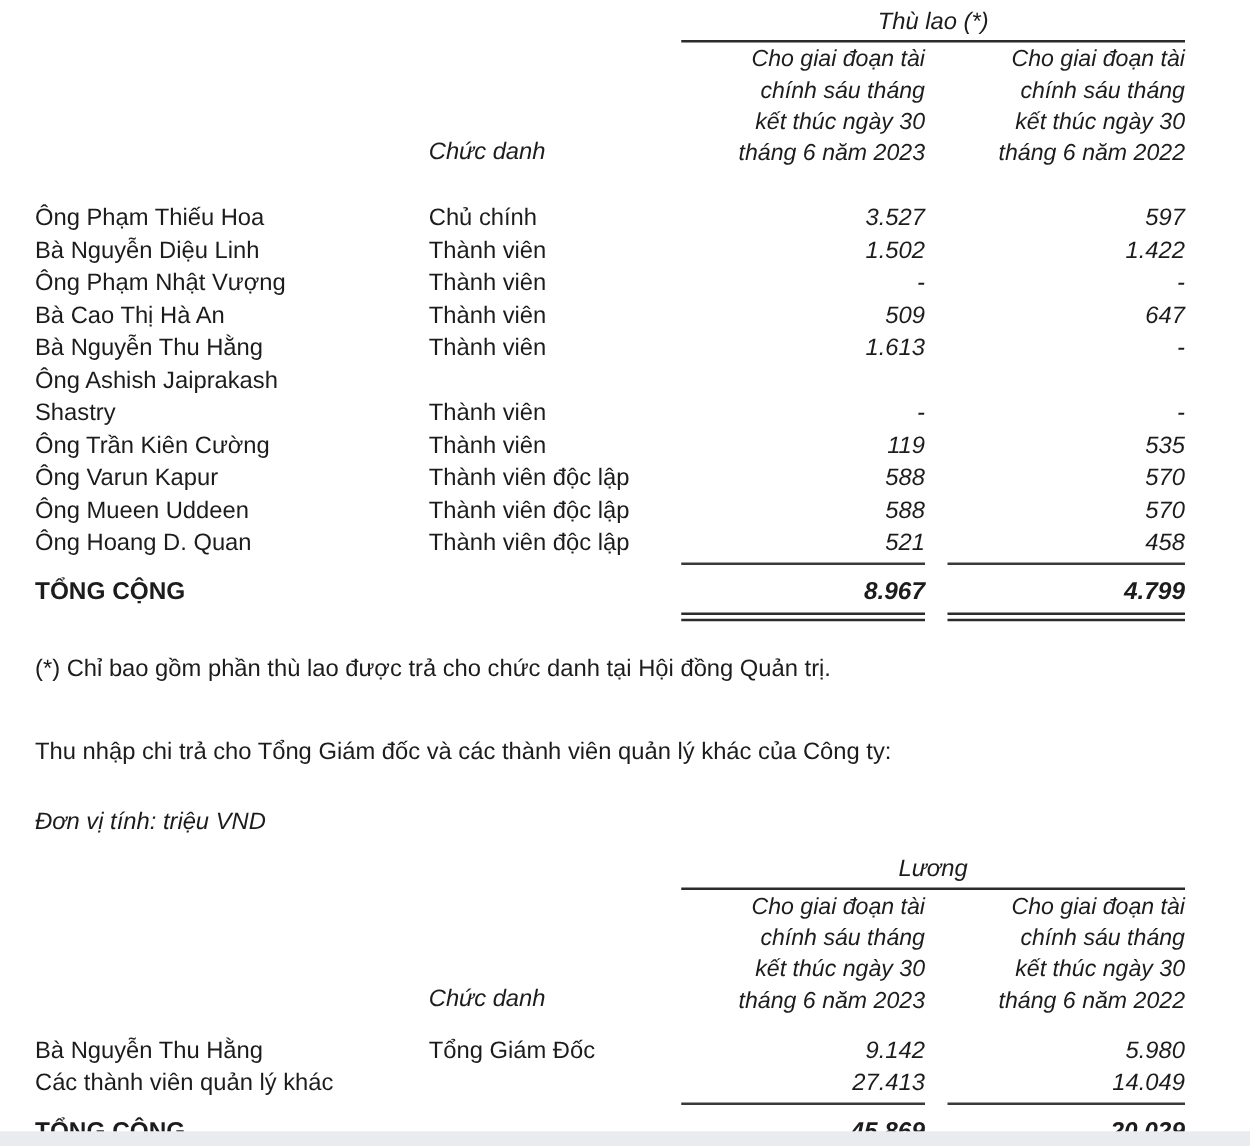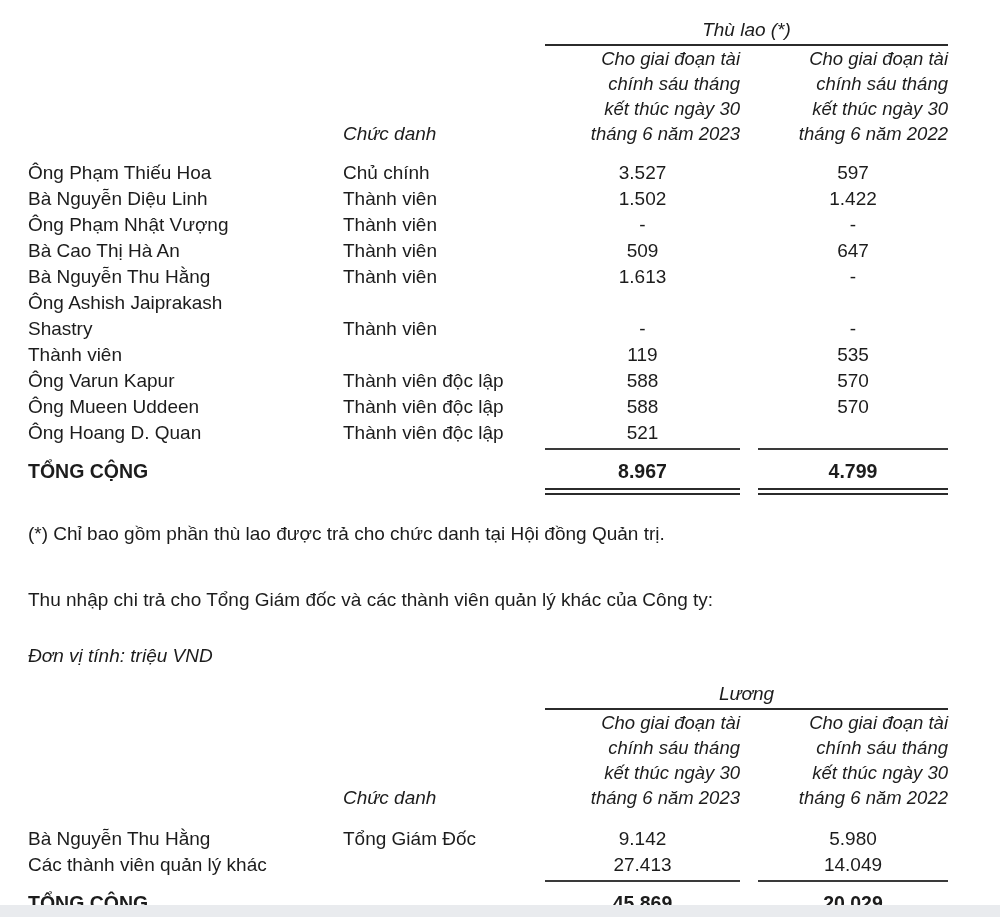--- a/index.html
+++ b/index.html
@@ -2,45 +2,45 @@
 <html lang="vi"><head>
 <meta charset="utf-8">
 <style>
   html,body{margin:0;padding:0;background:#fff;}
   body{
     width:1000px;height:917px;
     font-family:"Liberation Sans","DejaVu Sans",sans-serif;
     color:#1c1c1c;
     position:relative;overflow:hidden;
   }
-  .page{position:relative;width:1000px;height:888px;padding-top:16px;box-sizing:border-box;}
+  .page{position:relative;width:1000px;height:888px;padding-top:4px;box-sizing:border-box;}
 
   
   .tbl{margin-left:28px;width:920px;}
   .grid5{display:grid;grid-template-columns:315px 202px 195px 18px 190px;align-items:end;}
   .grid2{display:grid;grid-template-columns:517px 403px;}
 
   .c{font-size:19px;line-height:26px;}
   .name{white-space:pre-line;}
   .role{}
-  .num{text-align:center;font-variant-numeric:tabular-nums;}
+  .num{text-align:right;font-variant-numeric:tabular-nums;font-style:italic;}
 
   .group-head{
     grid-column:2;text-align:center;font-style:italic;
     font-size:19px;line-height:27px;
     border-bottom:2px solid #2b2b2b;padding-bottom:1px;
   }
   .num-head{
     font-style:italic;text-align:right;white-space:pre-line;
     font-size:18.5px;line-height:25px;
   }
   .role-head{
     font-style:italic;align-self:end;font-size:19px;line-height:25px;
   }
-  .first-data-row{margin-top:14px;}
+  .first-data-row{margin-top:28px;}
   .rule-row{margin-top:2px;}
   .rule-seg{border-top:2px solid #3a3a3a;height:1px;}
   .total-row{margin-top:2px;padding-top:5px;padding-bottom:4px;}
   .total-row .c{font-weight:bold;font-size:19.5px;}
   .double-seg{height:3px;border-top:2px solid #2b2b2b;border-bottom:2px solid #2b2b2b;}
   .col3{grid-column:3;} .col5{grid-column:5;}
 
   .footnote{margin:27px 0 0 28px;font-size:19px;line-height:24px;}
   .paragraph{margin:42px 0 0 28px;font-size:19px;line-height:24px;}
 
@@ -109,40 +109,42 @@
       <div class="c num col5">-</div>
     </div>
     <div class="grid5">
       <div class="c name">Ông Ashish Jaiprakash
 Shastry</div>
       <div class="c role">Thành viên</div>
       <div class="c num col3">-</div>
       <div class="c num col5">-</div>
     </div>
     <div class="grid5">
+      <div class="c name">Ông Trần Kiên Cường</div>
       <div class="c role">Thành viên</div>
       <div class="c num col3">119</div>
       <div class="c num col5">535</div>
     </div>
     <div class="grid5">
       <div class="c name">Ông Varun Kapur</div>
       <div class="c role">Thành viên độc lập</div>
       <div class="c num col3">588</div>
       <div class="c num col5">570</div>
     </div>
     <div class="grid5">
       <div class="c name">Ông Mueen Uddeen</div>
       <div class="c role">Thành viên độc lập</div>
       <div class="c num col3">588</div>
       <div class="c num col5">570</div>
     </div>
     <div class="grid5">
       <div class="c name">Ông Hoang D. Quan</div>
       <div class="c role">Thành viên độc lập</div>
       <div class="c num col3">521</div>
+      <div class="c num col5">458</div>
     </div>
 
     <div class="grid5 rule-row">
       <div class="rule-seg col3"></div>
       <div class="rule-seg col5"></div>
     </div>
 
     <div class="grid5 total-row">
       <div class="c">TỔNG CỘNG</div>
       <div class="c num col3">8.967</div>

